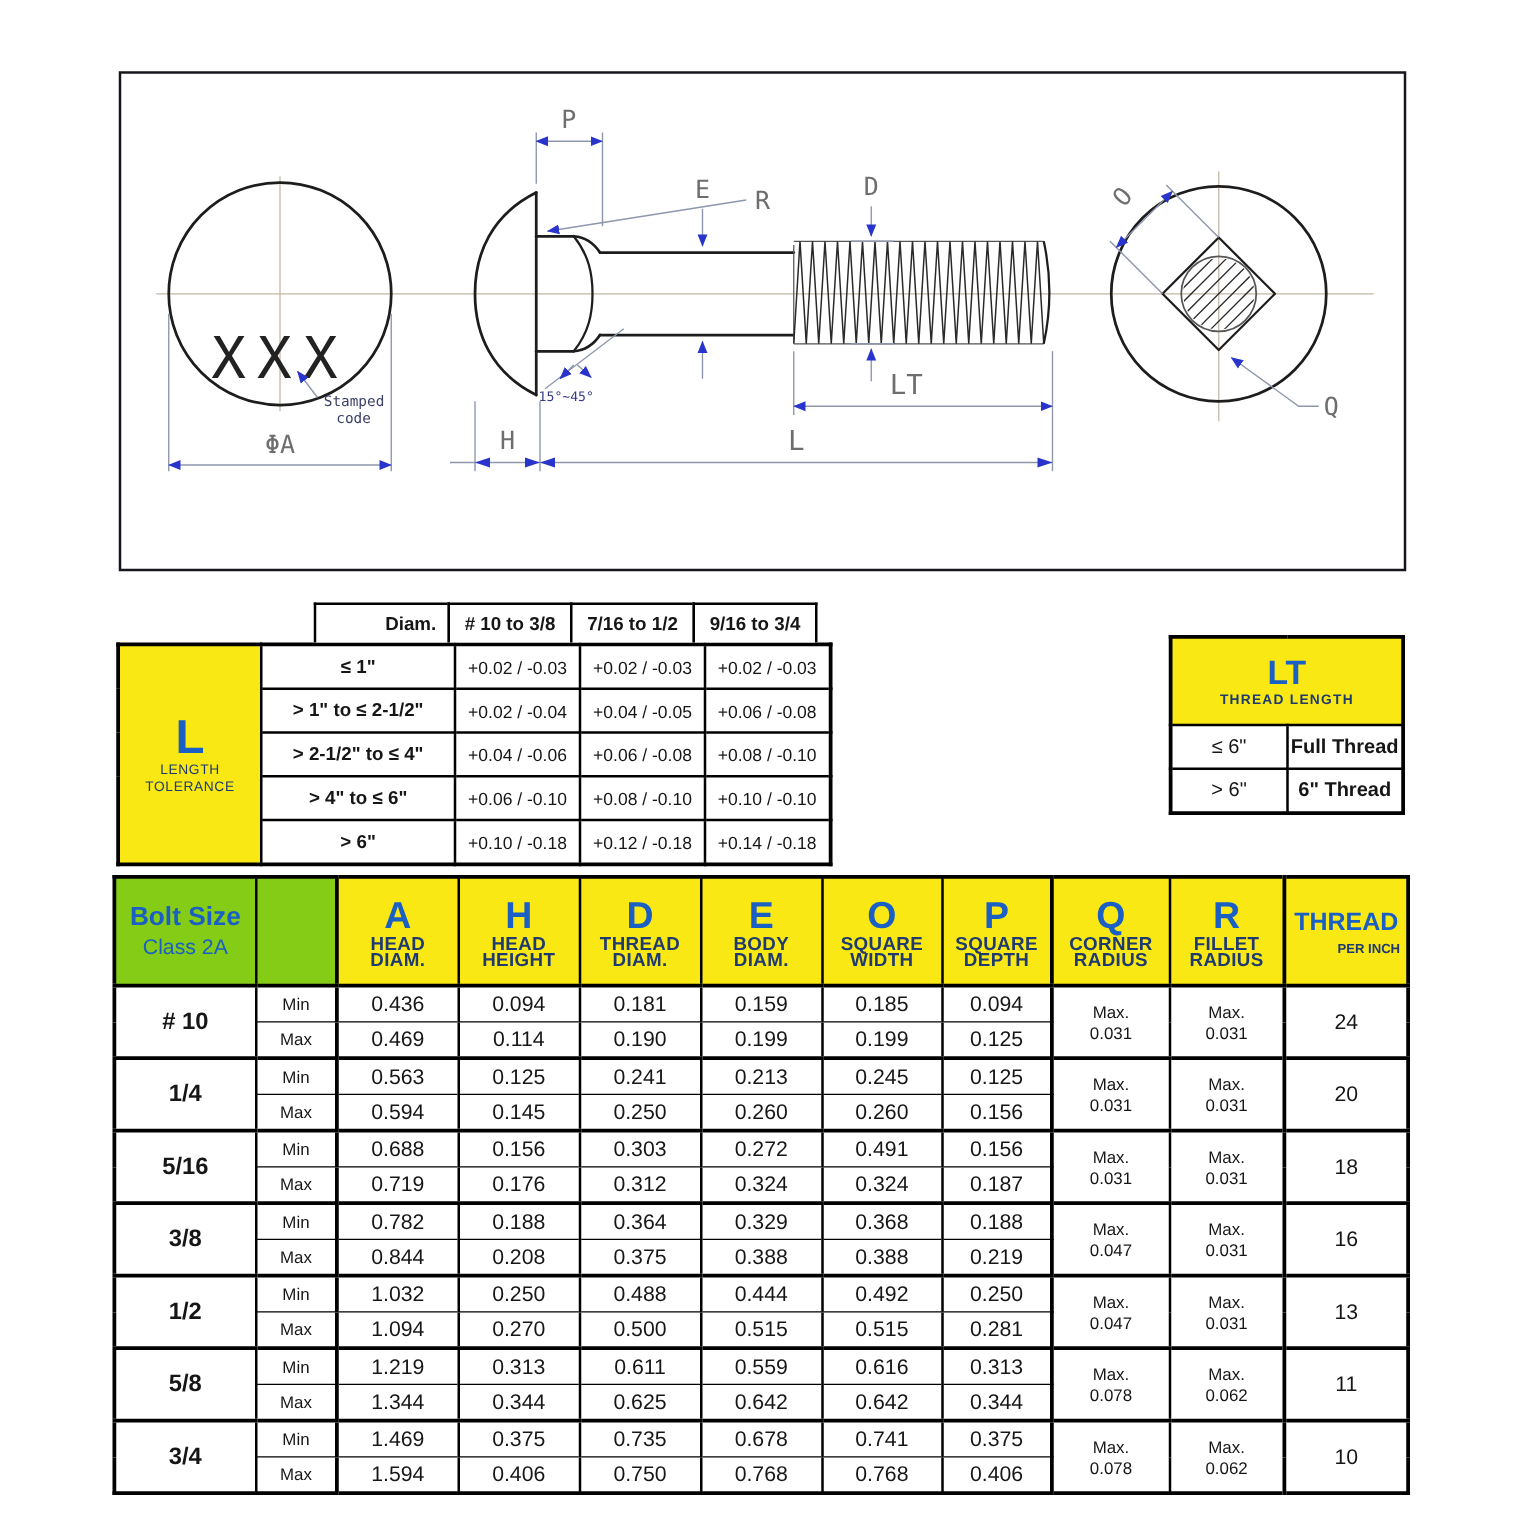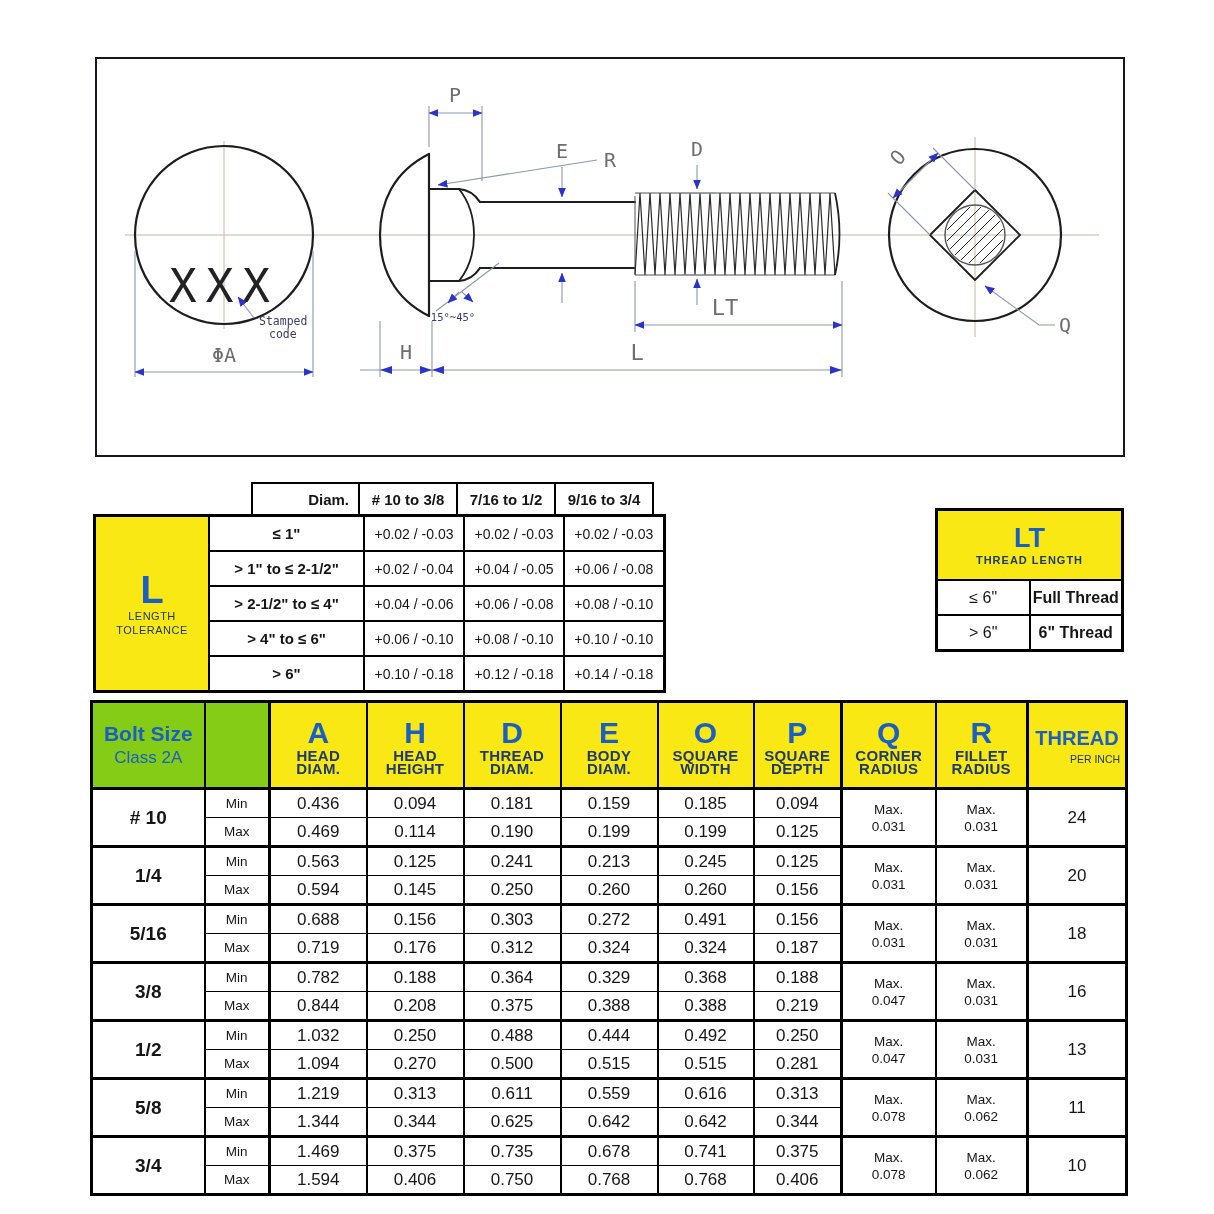--- a/index.html
+++ b/index.html
@@ -56,21 +56,21 @@
   .bl3{border-left:3px solid #000 !important;}
   .dim td.size{font-weight:bold;font-size:19px;}
   .dim td.mm{font-size:13.5px;}
   .dim td.qr{font-size:13.5px;line-height:17px;}
   .dim td.tpi{font-weight:normal;}
   .hletter{font-size:30px;font-weight:bold;color:#1A5FC4;line-height:33px;}
   .hsub{font-size:15px;font-weight:bold;color:#1E3A6E;line-height:13px;letter-spacing:.3px;}
   .c1{font-size:21px;font-weight:bold;color:#1A5FC4;line-height:26px;}
   .c2{font-size:17px;font-weight:normal;color:#1A5FC4;line-height:22px;}
   .ht1{font-size:20px;font-weight:bold;color:#1A5FC4;line-height:24px;}
-  .ht2{font-size:10.5px;font-weight:normal;color:#1E3A6E;margin-top:3px;padding-left:36px;}
+  .ht2{font-size:10.5px;font-weight:bold;color:#1E3A6E;margin-top:3px;padding-left:36px;}
 </style>
 </head>
 <body>
 
 <div class="page">
 
   <section class="draw-box">
     <svg class="draw" width="1026" height="371" viewBox="0 0 1026 371">
       <defs>
         <marker id="ar" viewBox="0 0 10 10" refX="9.5" refY="5" markerWidth="9" markerHeight="9" orient="auto-start-reverse">

